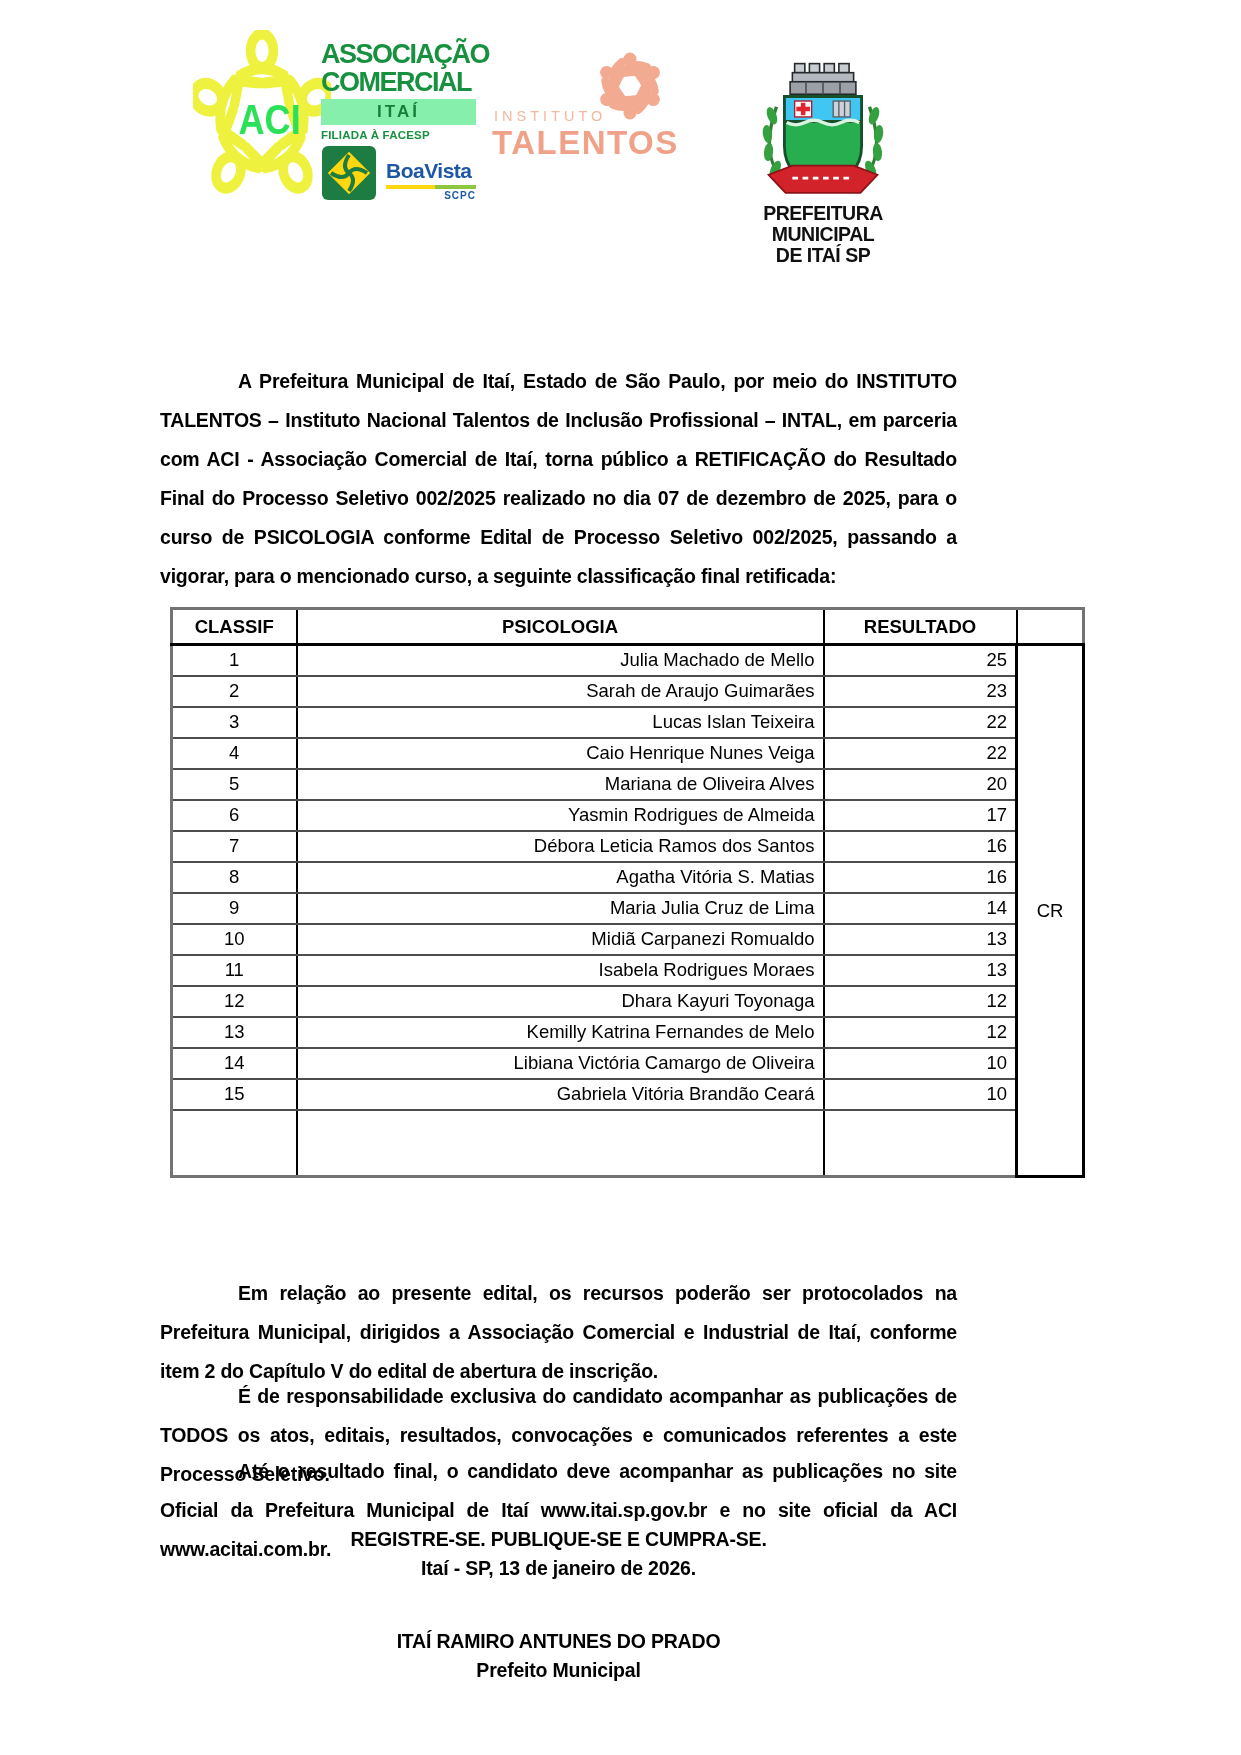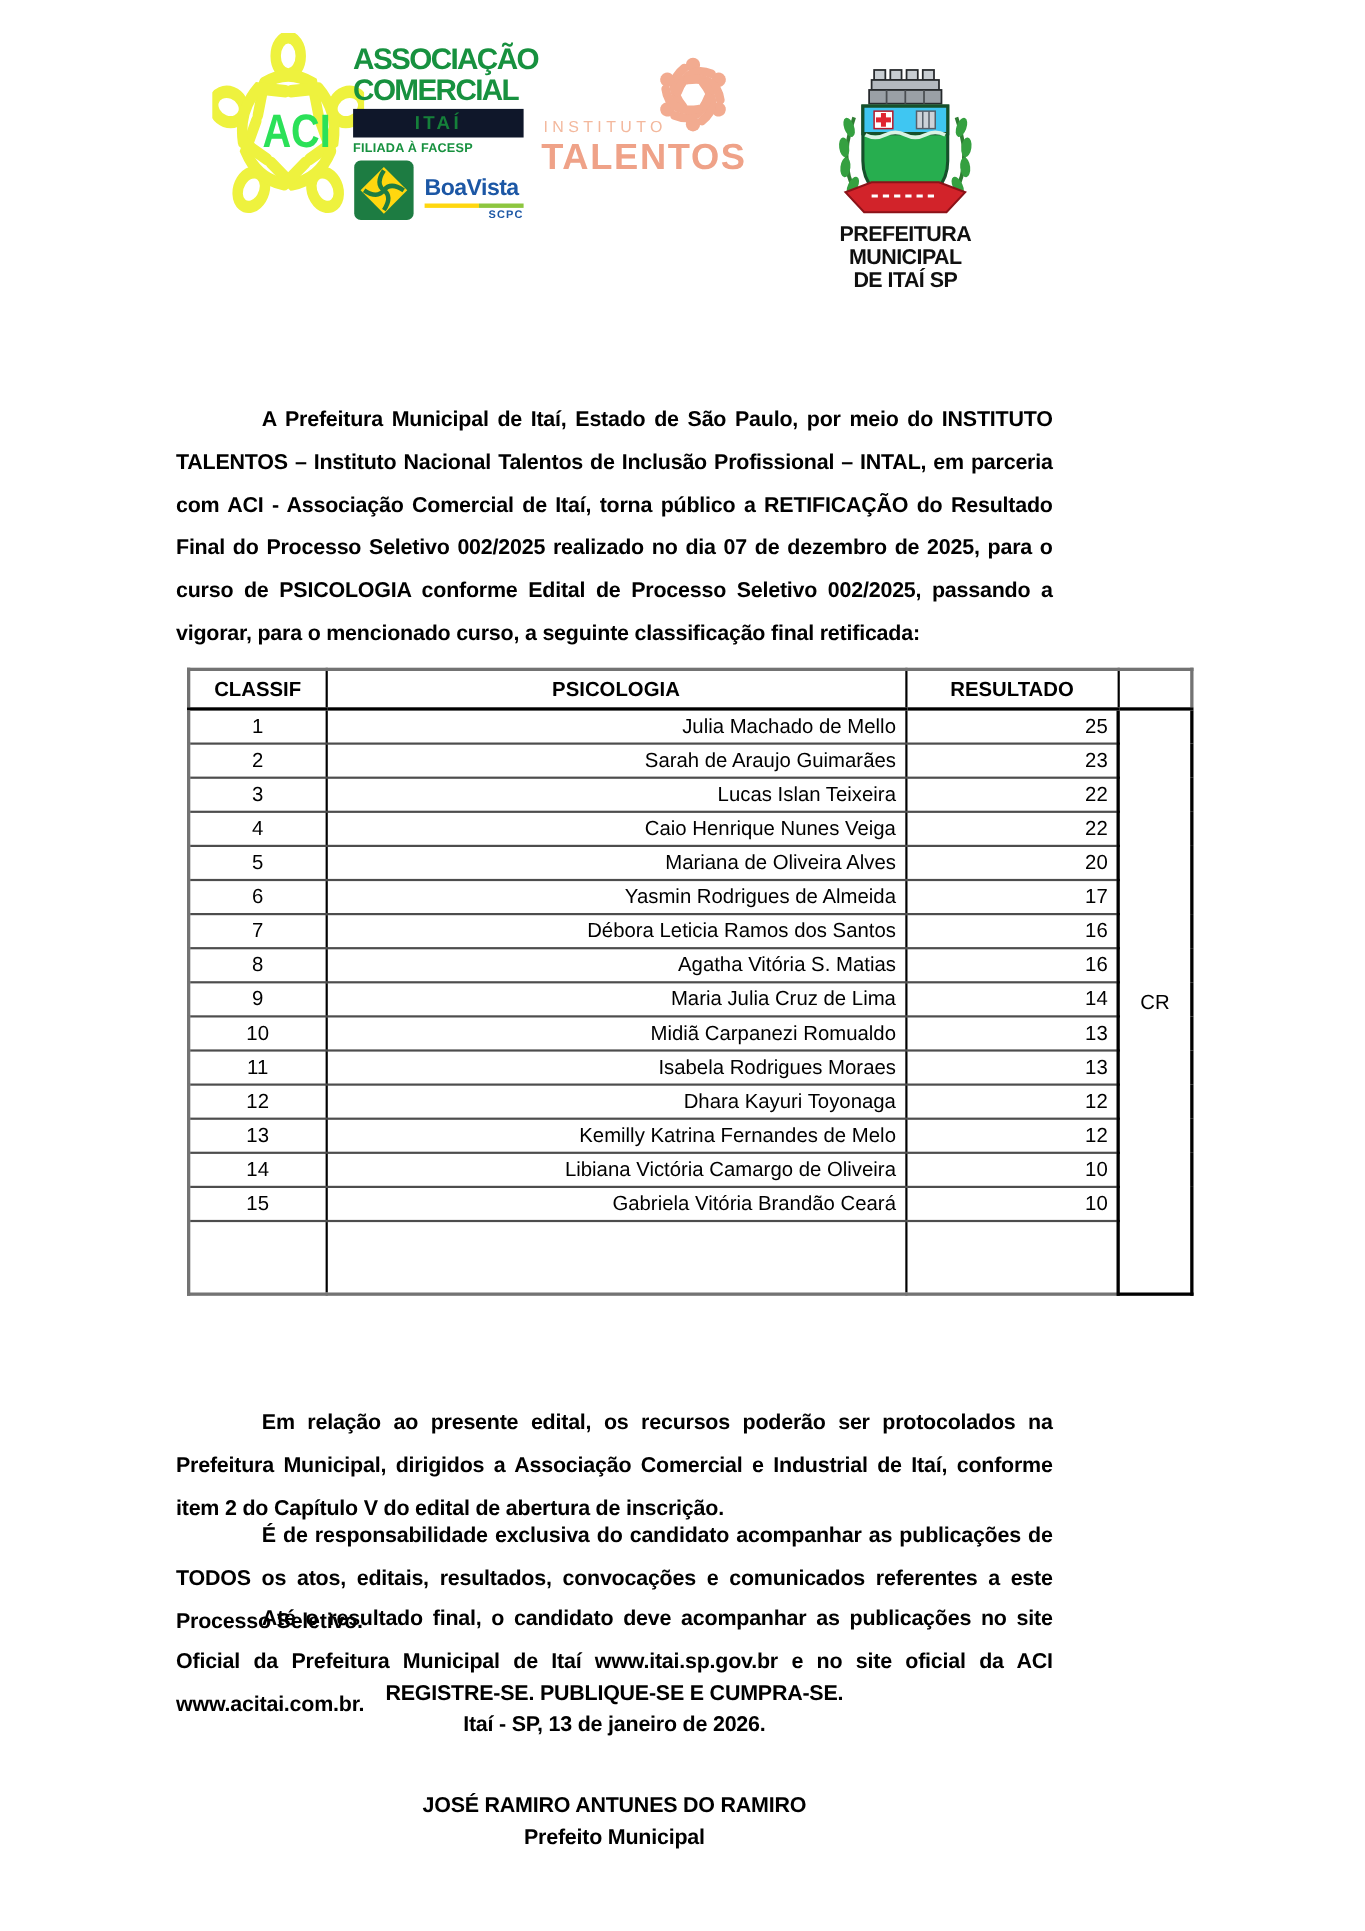--- a/index.html
+++ b/index.html
@@ -7,21 +7,21 @@
   .page {
     position:relative; width:1241px; height:1755px; background:#fff;
     font-family:"Liberation Sans", sans-serif; color:#000; overflow:hidden;
   }
 
   
   .logo-aci { position:absolute; left:193px; top:28px; width:292px; height:178px; }
   .aci-emblem { position:absolute; left:0; top:2px; }
   .aci-text { position:absolute; left:128px; top:12px; width:155px; }
   .aci-line { color:#17913f; font-weight:700; font-size:27px; letter-spacing:-1.5px; line-height:28px; white-space:nowrap; }
-  .itai-band { margin-top:3px; background:#0f172a; height:26px; display:flex; align-items:center; justify-content:center; }
+  .itai-band { margin-top:3px; background:#86efac; height:26px; display:flex; align-items:center; justify-content:center; }
   .itai-band span { color:#15803a; font-weight:700; font-size:17px; letter-spacing:3px; }
   .filiada { margin-top:4px; color:#17913f; font-weight:700; font-size:11.5px; letter-spacing:0.2px; white-space:nowrap; }
   .aci-bottom { margin-top:4px; display:flex; gap:9px; align-items:flex-end; }
   .boavista-wrap { padding-top:8px; flex:1; }
   .boavista-name { color:#1c57a5; font-weight:700; font-size:21px; letter-spacing:-0.5px; }
   .boavista-rule { height:4px; margin-top:2px; background:linear-gradient(90deg,#ffd70f 55%, #8dc63f 55%); }
   .boavista-sub { text-align:right; color:#1c57a5; font-weight:700; font-size:10px; letter-spacing:1px; margin-top:1px; }
 
   .logo-talentos { position:absolute; left:492px; top:48px; width:205px; height:115px; }
   .talentos-swirl { position:absolute; left:100px; top:0; }
@@ -334,16 +334,16 @@
         </tr>
       </tbody>
   </table>
 
   <p class="para indent" id="para-appeals">Em relação ao presente edital, os recursos poderão ser protocolados na Prefeitura Municipal, dirigidos a Associação Comercial e Industrial de Itaí, conforme item 2 do Capítulo V do edital de abertura de inscrição.</p>
   <p class="para indent" id="para-resp">É de responsabilidade exclusiva do candidato acompanhar as publicações de TODOS os atos, editais, resultados, convocações e comunicados referentes a este Processo Seletivo.</p>
   <p class="para indent" id="para-follow">Até o resultado final, o candidato deve acompanhar as publicações no site Oficial da Prefeitura Municipal de Itaí www.itai.sp.gov.br e no site oficial da ACI www.acitai.com.br.</p>
 
   <div class="center-line" id="line-register">REGISTRE-SE. PUBLIQUE-SE E CUMPRA-SE.</div>
   <div class="center-line" id="line-date">Itaí - SP, 13 de janeiro de 2026.</div>
-  <div class="center-line" id="line-name">JOSÉ RAMIRO ANTUNES DO RAMIRO</div>
+  <div class="center-line" id="line-name">ITAÍ RAMIRO ANTUNES DO PRADO</div>
   <div class="center-line" id="line-role">Prefeito Municipal</div>
 
 </div>
 
 </body></html>

